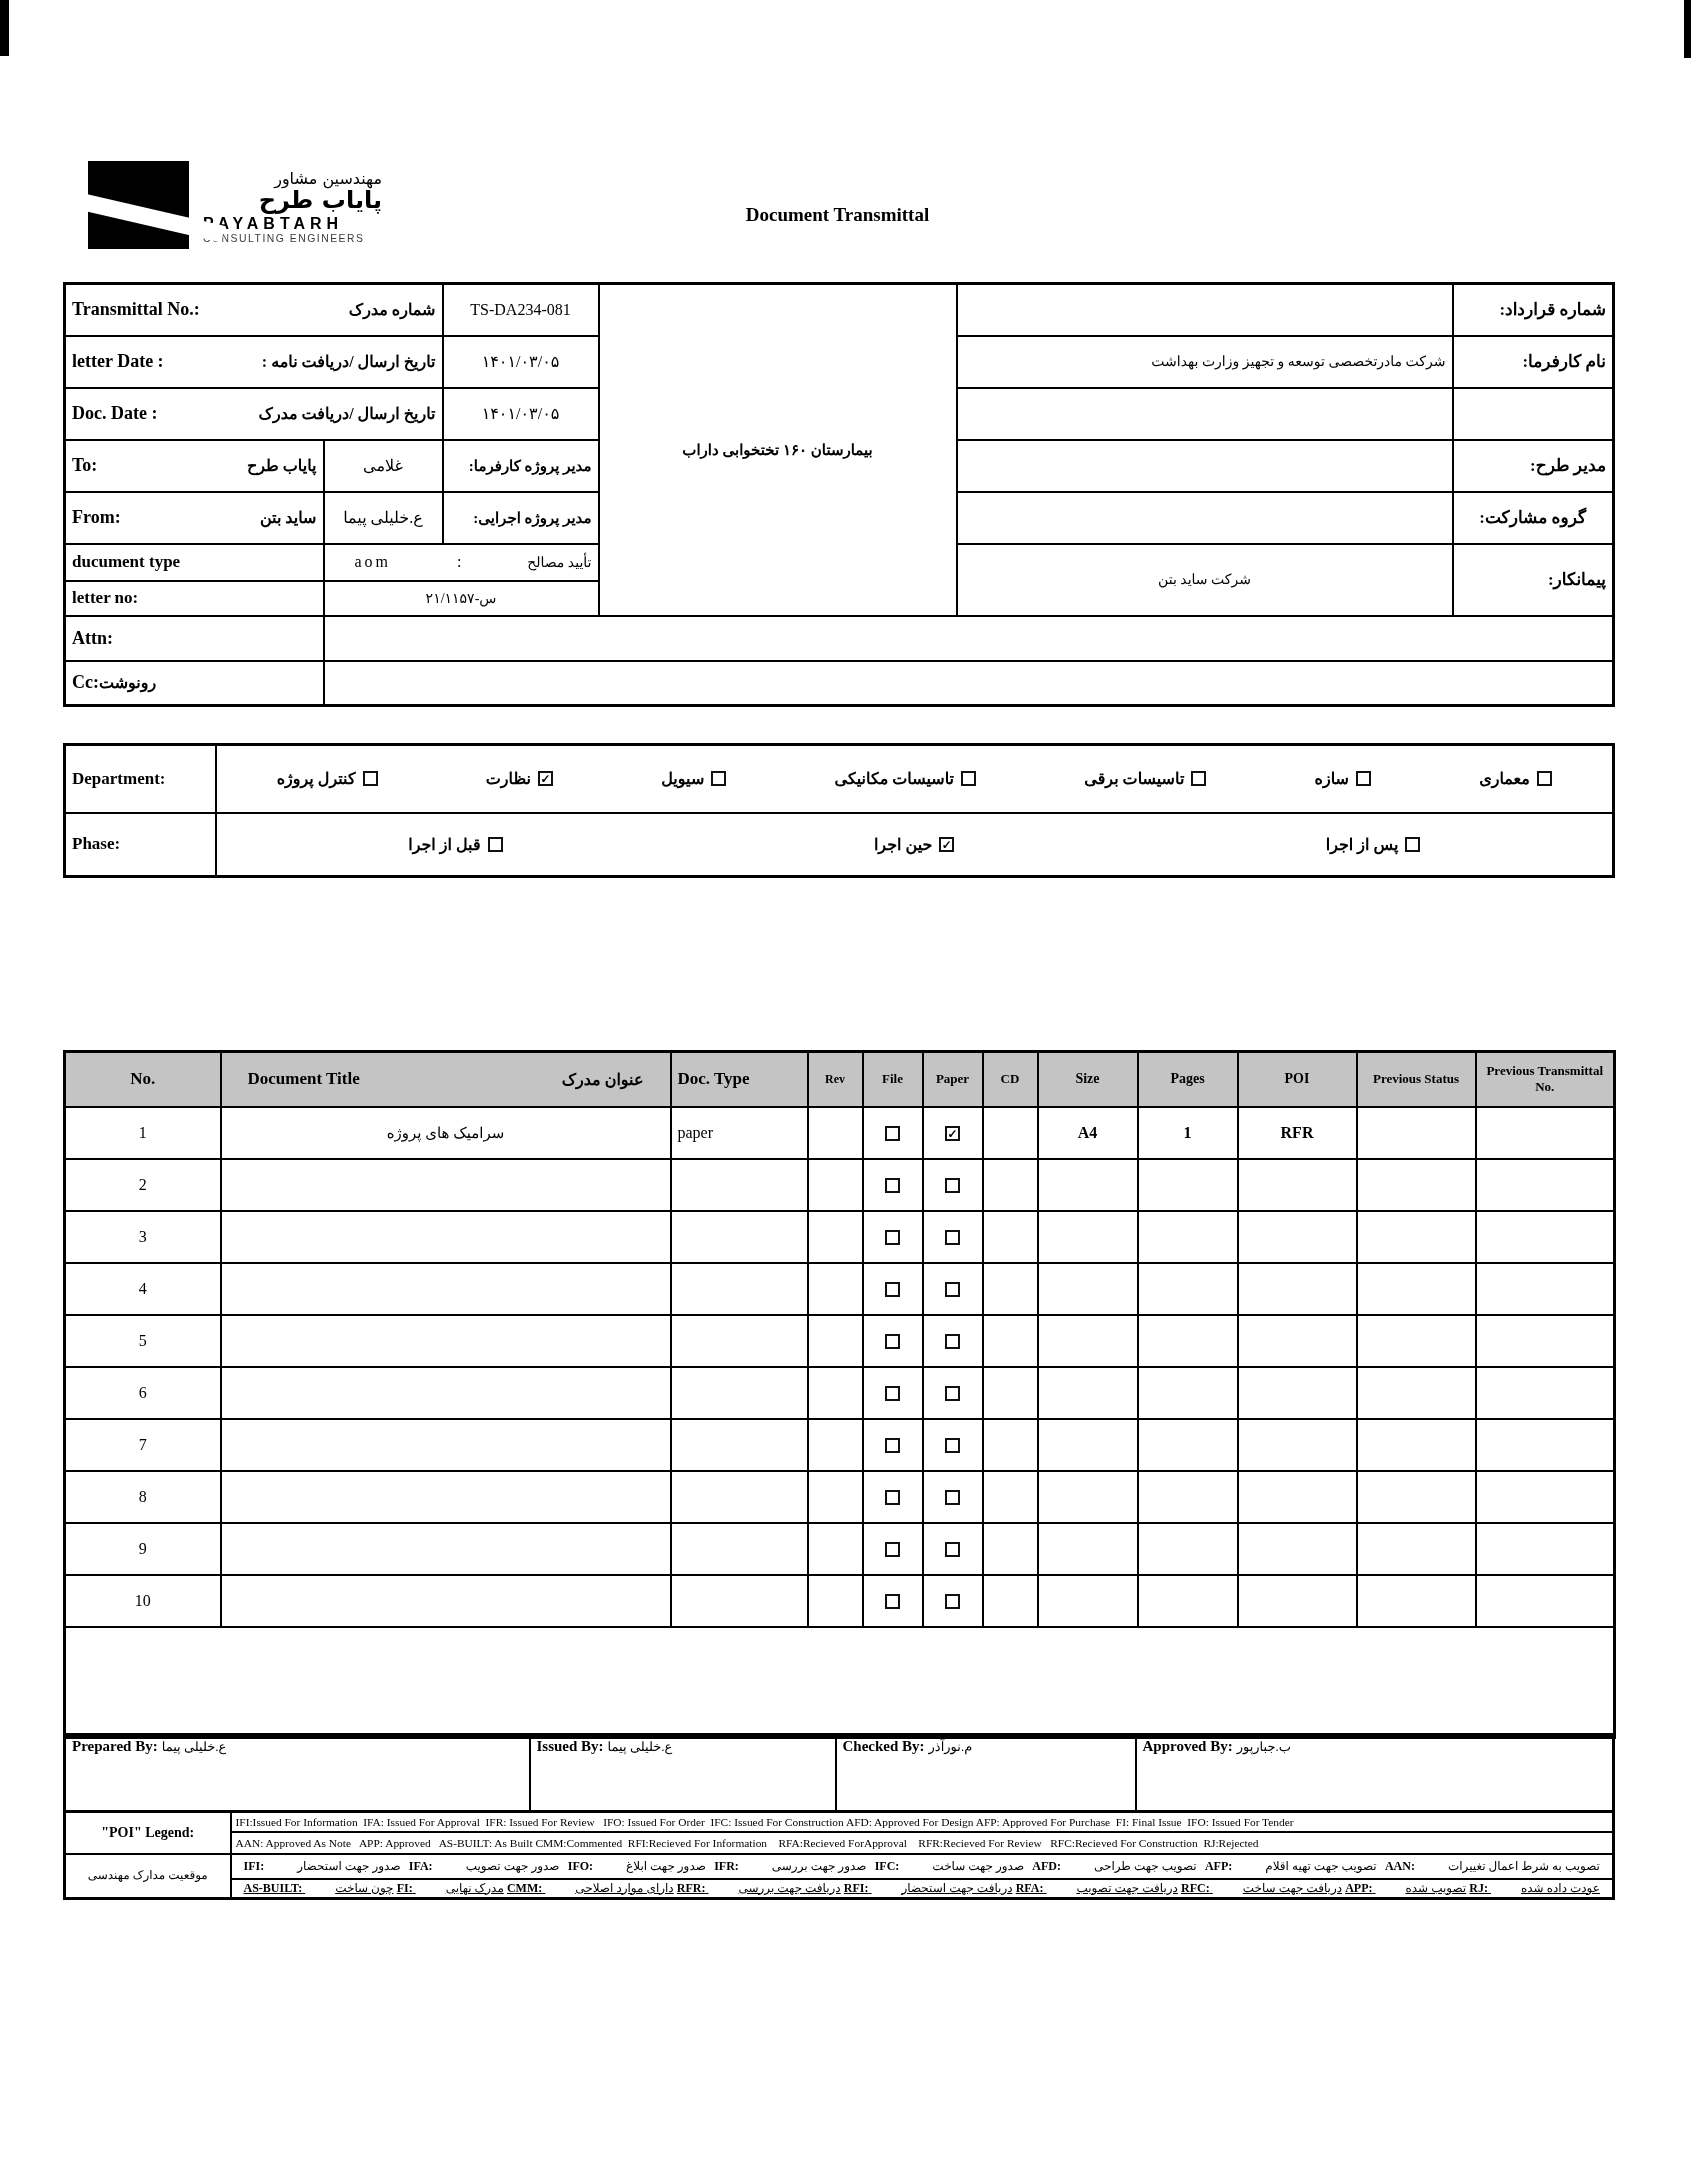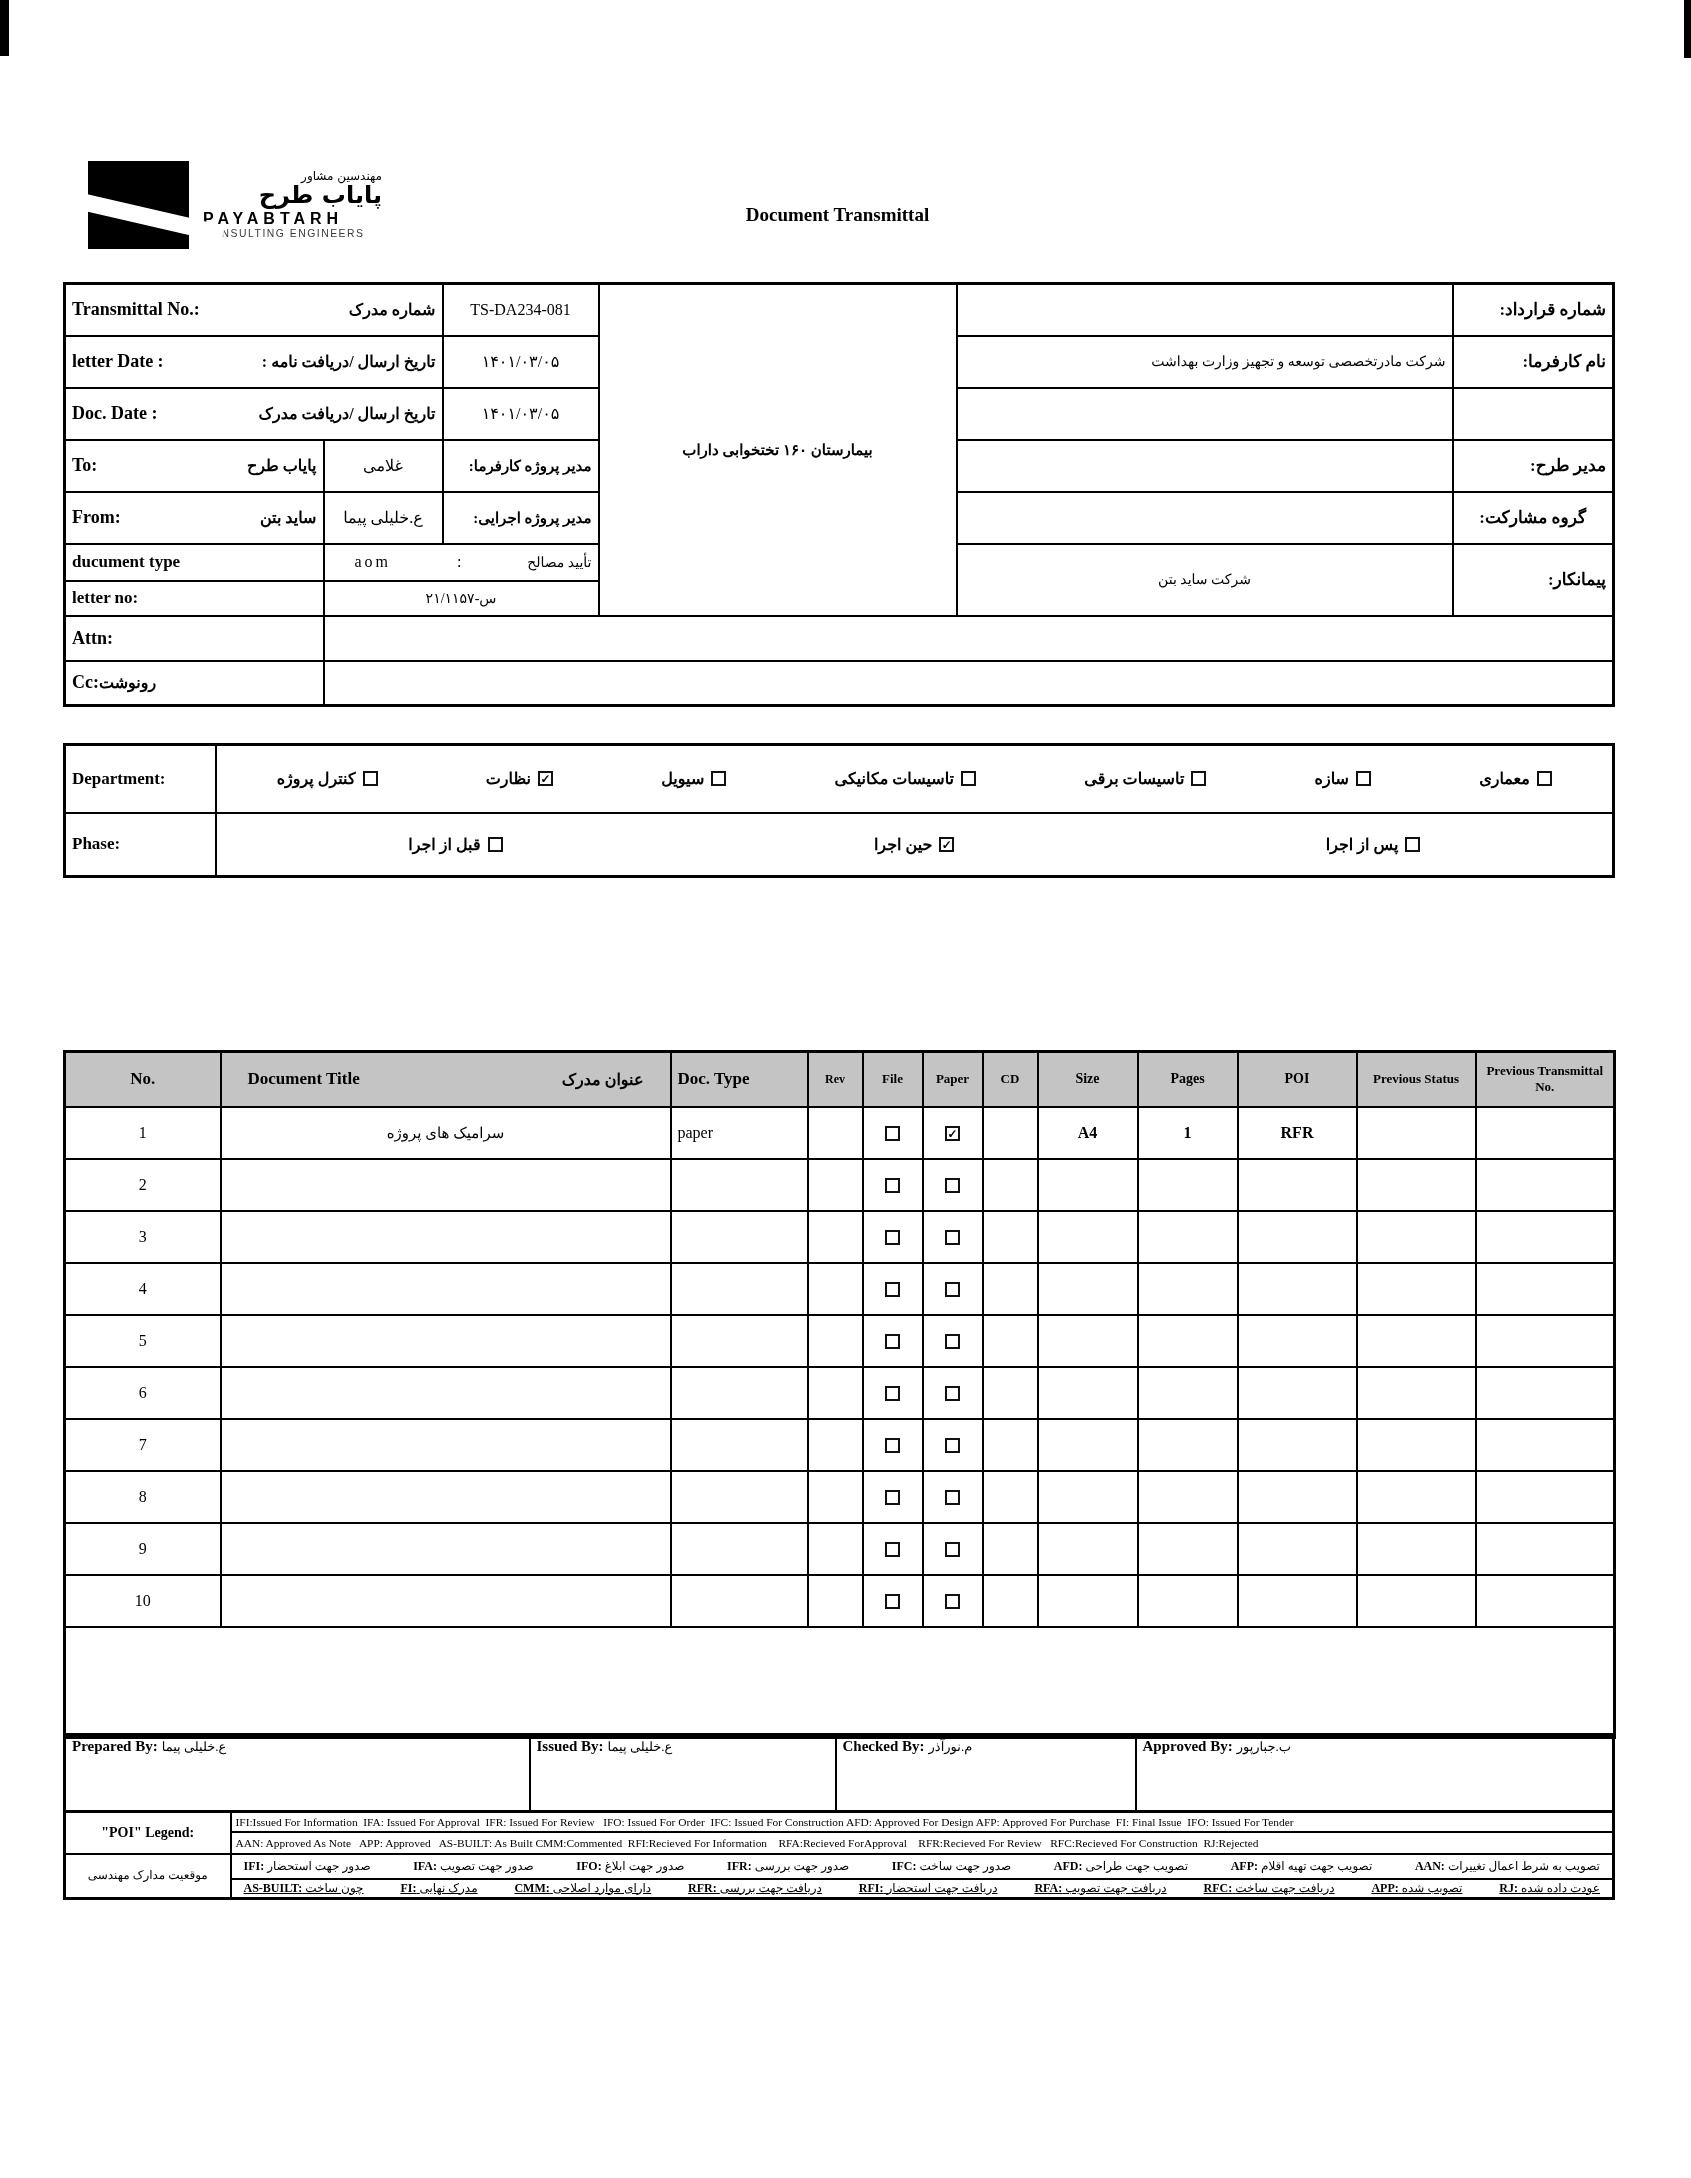--- a/index.html
+++ b/index.html
@@ -10,21 +10,21 @@
   
   .corner-bar { position:absolute; background:#000; }
 
   
   .logo-block { left:88px; top:161px; display:flex; align-items:flex-start; }
   .logo-mark { width:101px; height:88px; background:#000; position:relative; overflow:visible; }
   .logo-slash { position:absolute; left:-12px; top:48px; width:149px; height:17px; background:#fff;
                 transform:rotate(13deg); }
   .logo-text { margin-left:14px; padding-top:8px; text-align:right; width:179px;
                font-family:"DejaVu Sans", sans-serif; }
-  .logo-fa-small { font-size:12px; }
+  .logo-fa-small { font-size:16px; }
   .logo-fa-big { font-size:24px; font-weight:bold; line-height:1.05; }
   .logo-en { font-size:16px; font-weight:bold; letter-spacing:5px; text-align:left; margin-top:2px; font-family:"Liberation Sans", sans-serif;}
   .logo-en-sub { font-size:10.4px; color:#3a3a3a; letter-spacing:1.5px; text-align:left; font-family:"Liberation Sans", sans-serif;}
 
   .doc-title { left:63px; top:204px; width:1549px; text-align:center;
                font-size:19px; font-weight:bold; }
 
   table { border-collapse:collapse; table-layout:fixed; }
   td { border:2px solid #000; overflow:hidden; font-size:16px; vertical-align:middle; padding:1px 6px; }
   .t1, .t2, .t3, .t4, .t5 { border:3px solid #000; }
@@ -51,21 +51,21 @@
   .hdr { background:#c4c4c4; font-weight:bold; }
 
   .sig-label { font-weight:bold; font-size:15px; }
   .sig-name { font-size:13px; direction:rtl; unicode-bidi:embed; }
 
   .legend-en { font-size:11.4px; white-space:pre; padding:0 4px; }
   .legend-fa-row { display:flex; justify-content:space-between; align-items:center;
                    font-size:12px; padding:0 6px; direction:ltr; }
   .lg-pair { white-space:nowrap; }
   .lg-code { font-weight:bold; font-size:12px; }
-  .lg-fa { direction:rtl; unicode-bidi:embed; }
+  .lg-fa { direction:rtl; unicode-bidi:embed;margin-left:30px; }
 </style>
 </head>
 <body>
 
 <div class="corner-bar" style="left:0;top:0;width:9px;height:56px;"></div>
 <div class="corner-bar" style="right:0;top:0;width:8px;height:58px;"></div>
 
 <div class="abs logo-block">
   <div class="logo-mark">
       <div class="logo-slash"></div>

